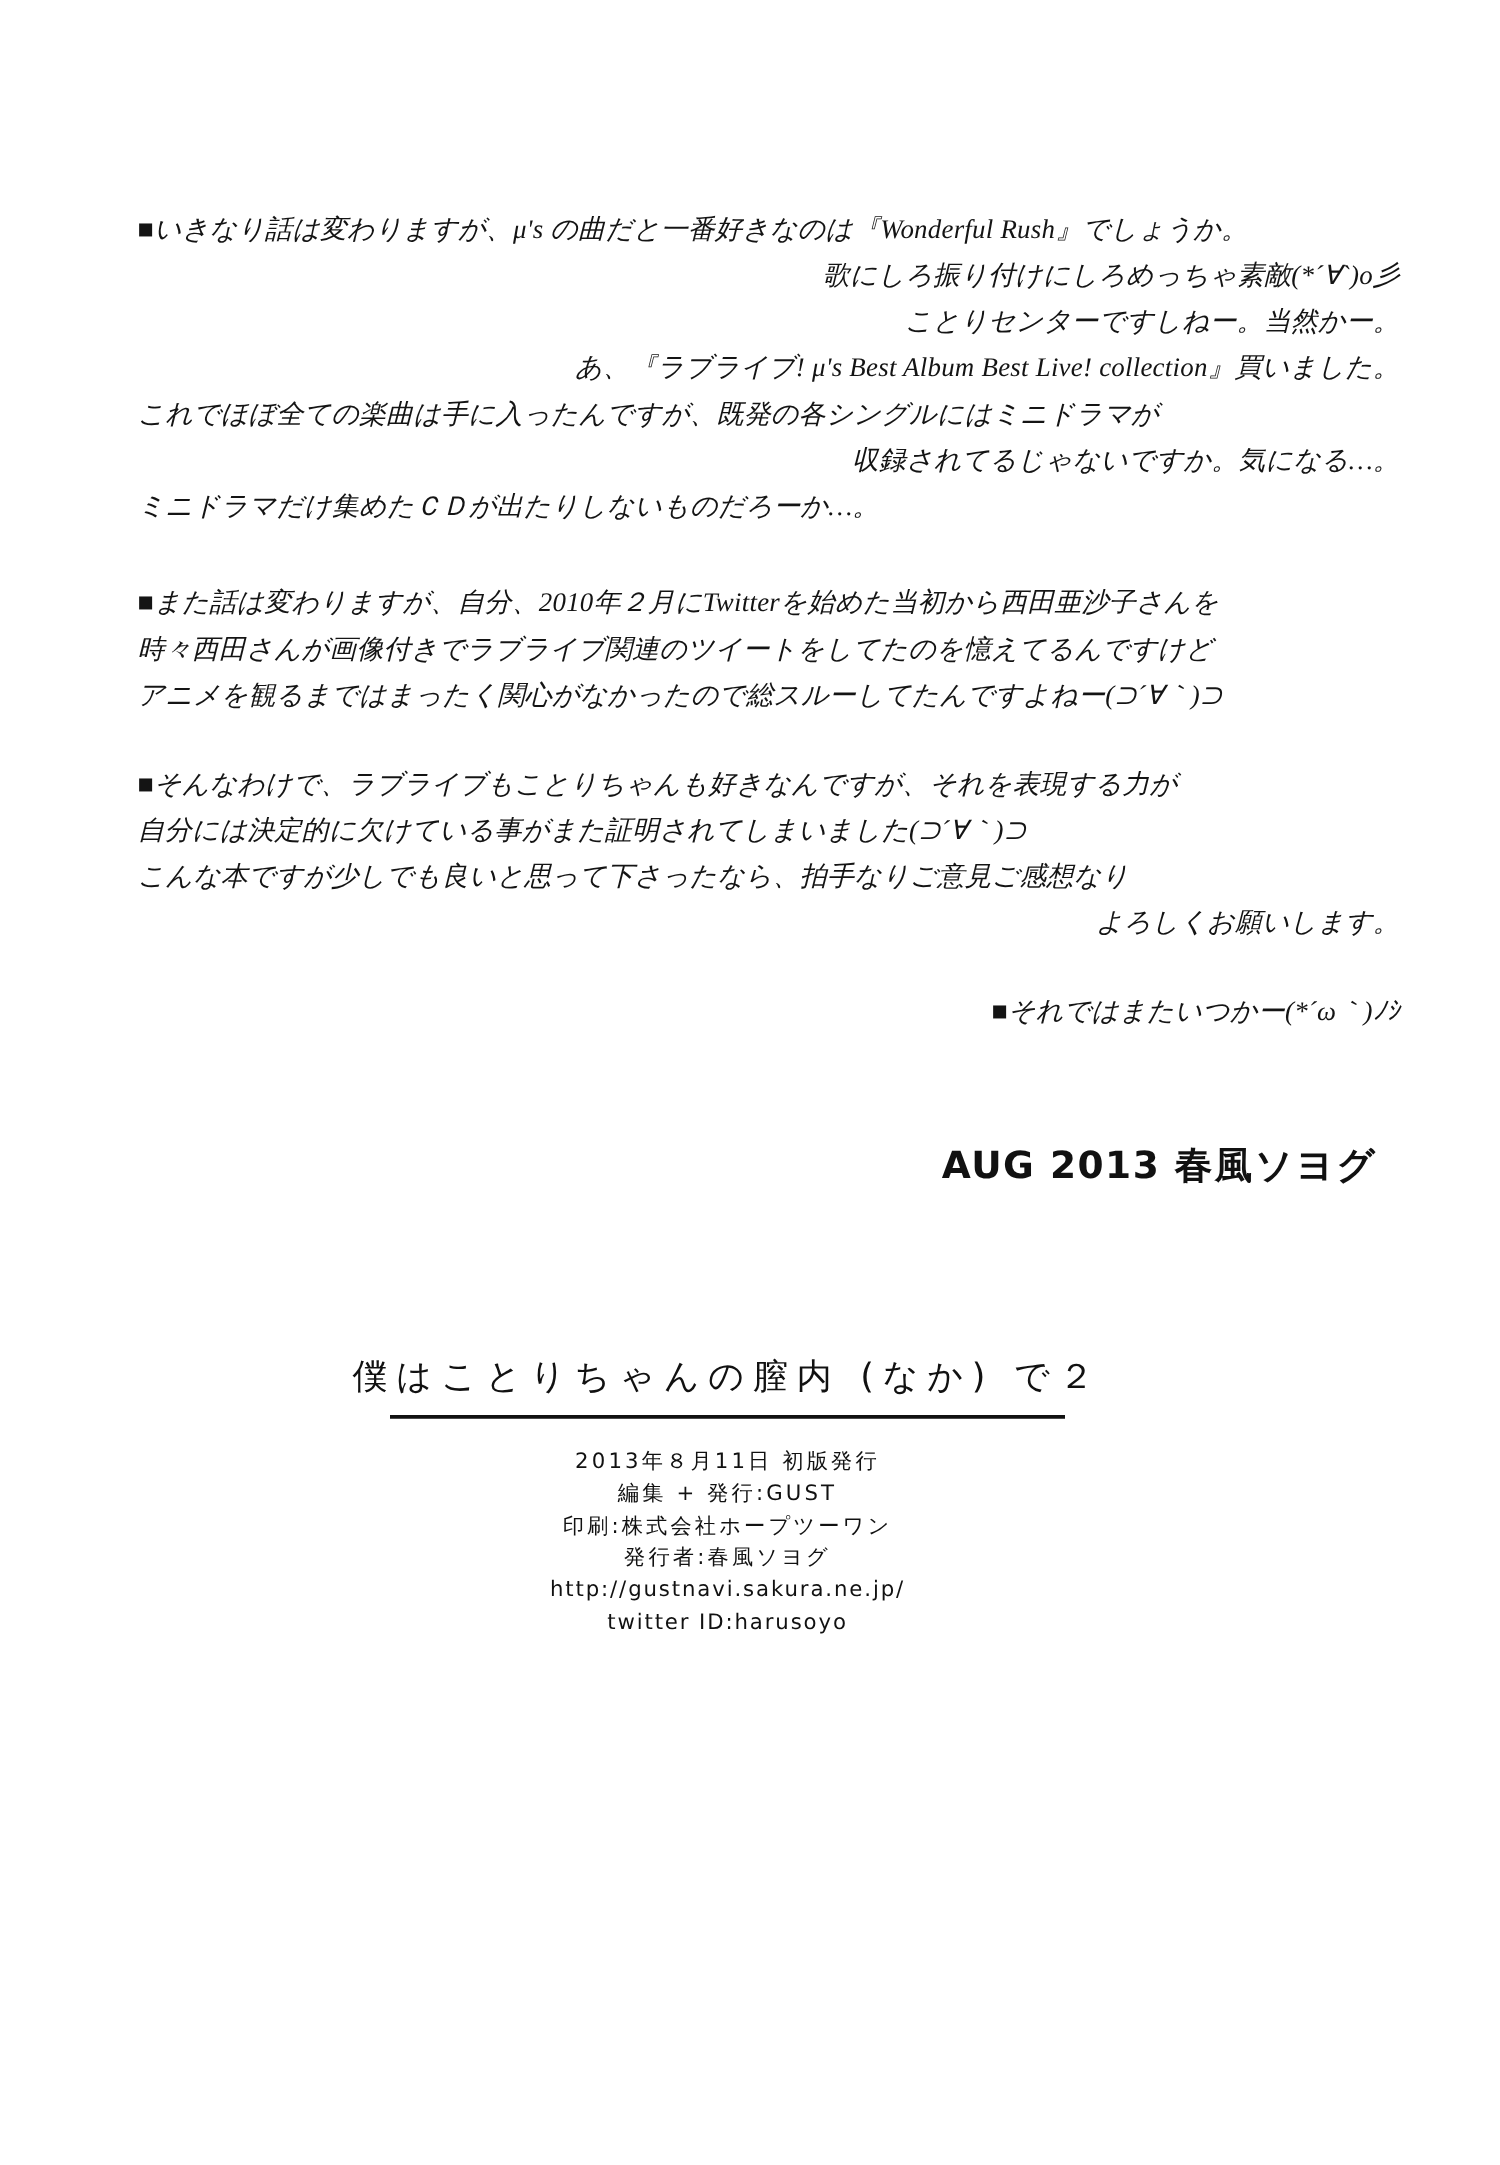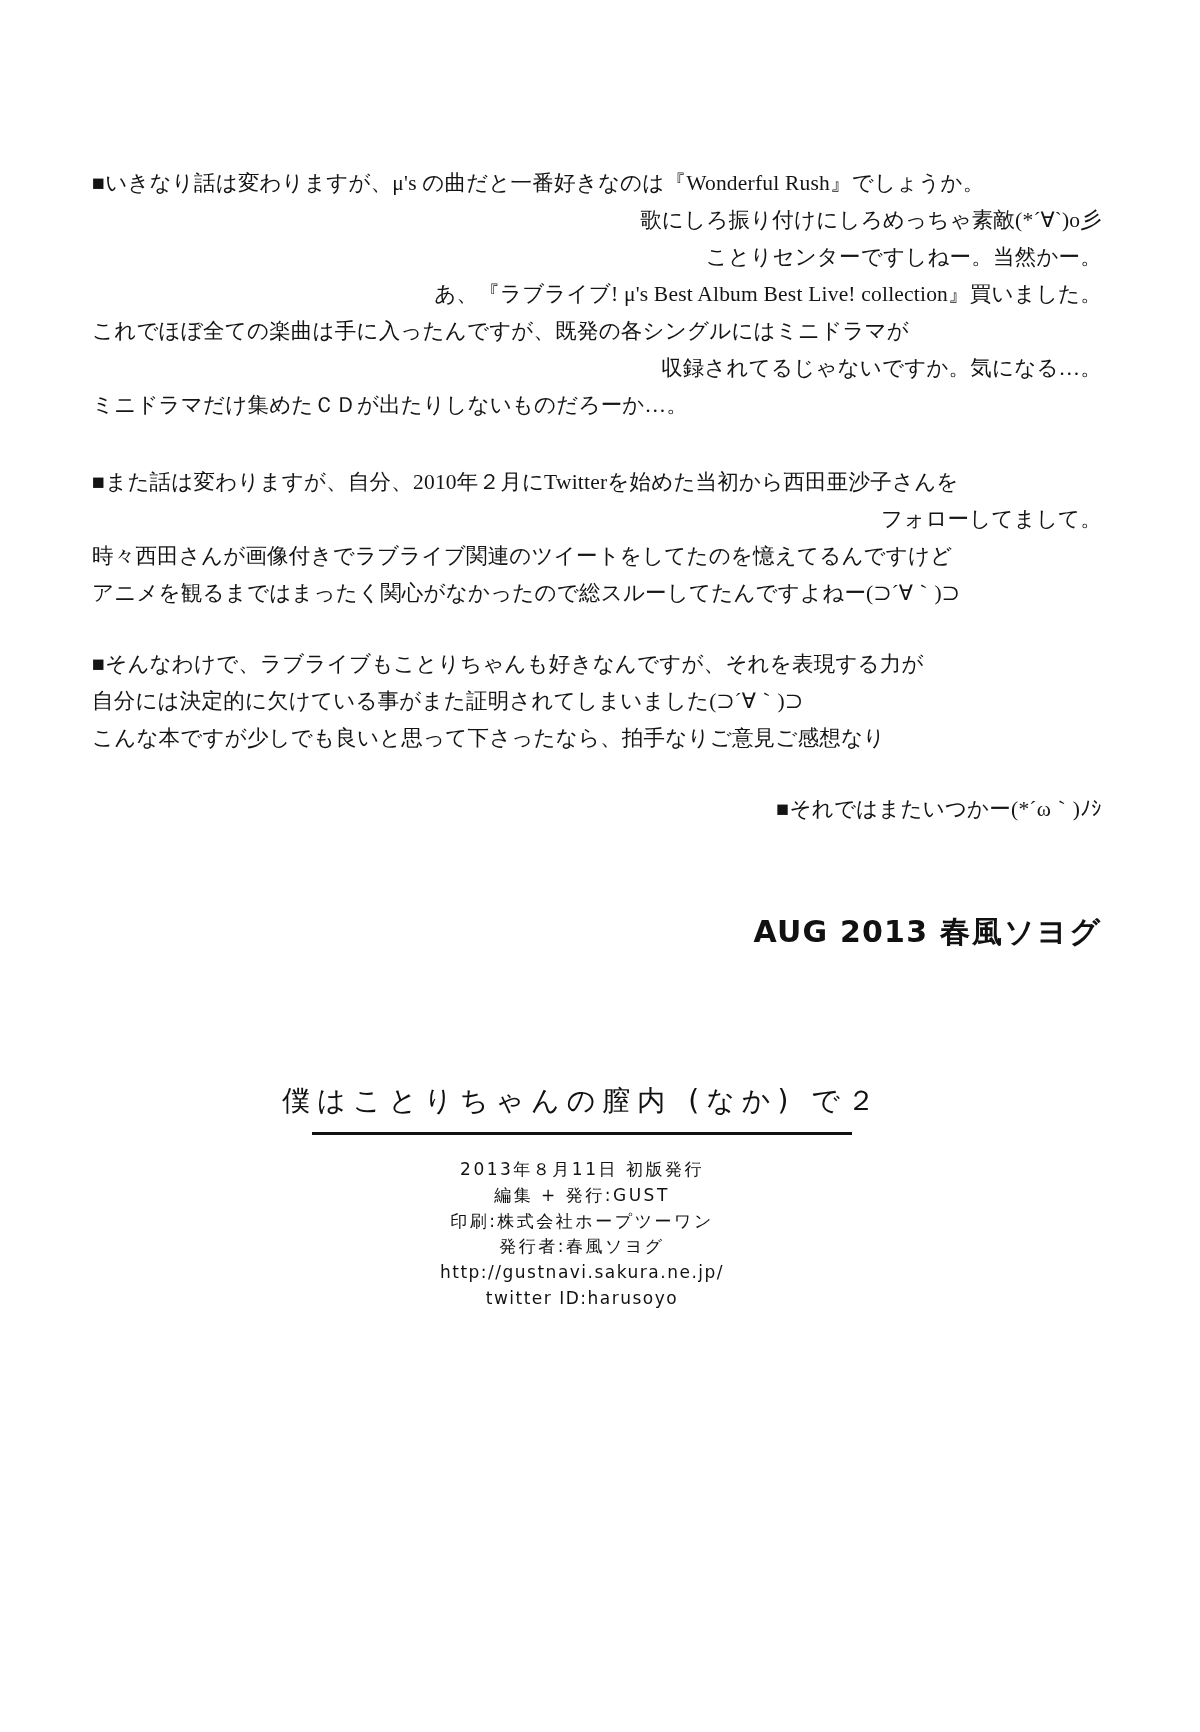--- a/index.html
+++ b/index.html
@@ -19,23 +19,24 @@
   .page {
     position: absolute;
     left: 0; top: 0;
     width: 1200px;
     height: 1732px;
   }
 
   
   .afterword {
     position: absolute;
-    left: 92px;
+    left: 110px;
     top: 165px;
     width: 1010px;
+    font-style: italic;
   }
 
   .para {
     margin: 0 0 0 0;
     font-size: 21.5px;
     line-height: 1.72;
     letter-spacing: 0.2px;
     color: #141414;
   }
 
@@ -121,31 +122,31 @@
       <p class="l-right">あ、『ラブライブ! μ's Best Album Best Live! collection』買いました。</p>
       <p class="l-left">これでほぼ全ての楽曲は手に入ったんですが、既発の各シングルにはミニドラマが</p>
       <p class="l-right">収録されてるじゃないですか。気になる…。</p>
       <p class="l-center">ミニドラマだけ集めたＣＤが出たりしないものだろーか…。</p>
     </div>
 
     <div class="gap-lg"></div>
 
     <div class="para">
       <p class="l-left">■また話は変わりますが、自分、2010年２月にTwitterを始めた当初から西田亜沙子さんを</p>
-      <p class="l-right">フォローしてまして。</p>
       <p class="l-left">時々西田さんが画像付きでラブライブ関連のツイートをしてたのを憶えてるんですけど</p>
       <p class="l-left">アニメを観るまではまったく関心がなかったので総スルーしてたんですよねー(⊃´∀｀)⊃</p>
     </div>
 
     <div class="gap-md"></div>
 
     <div class="para">
       <p class="l-center">■そんなわけで、ラブライブもことりちゃんも好きなんですが、それを表現する力が</p>
       <p class="l-center">自分には決定的に欠けている事がまた証明されてしまいました(⊃´∀｀)⊃</p>
       <p class="l-center">こんな本ですが少しでも良いと思って下さったなら、拍手なりご意見ご感想なり</p>
+      <p class="l-right">よろしくお願いします。</p>
     </div>
 
     <div class="gap-md"></div>
 
     <div class="para">
       <p class="l-right">■それではまたいつかー(*´ω｀)ﾉｼ</p>
     </div>
 
   </section>
 

